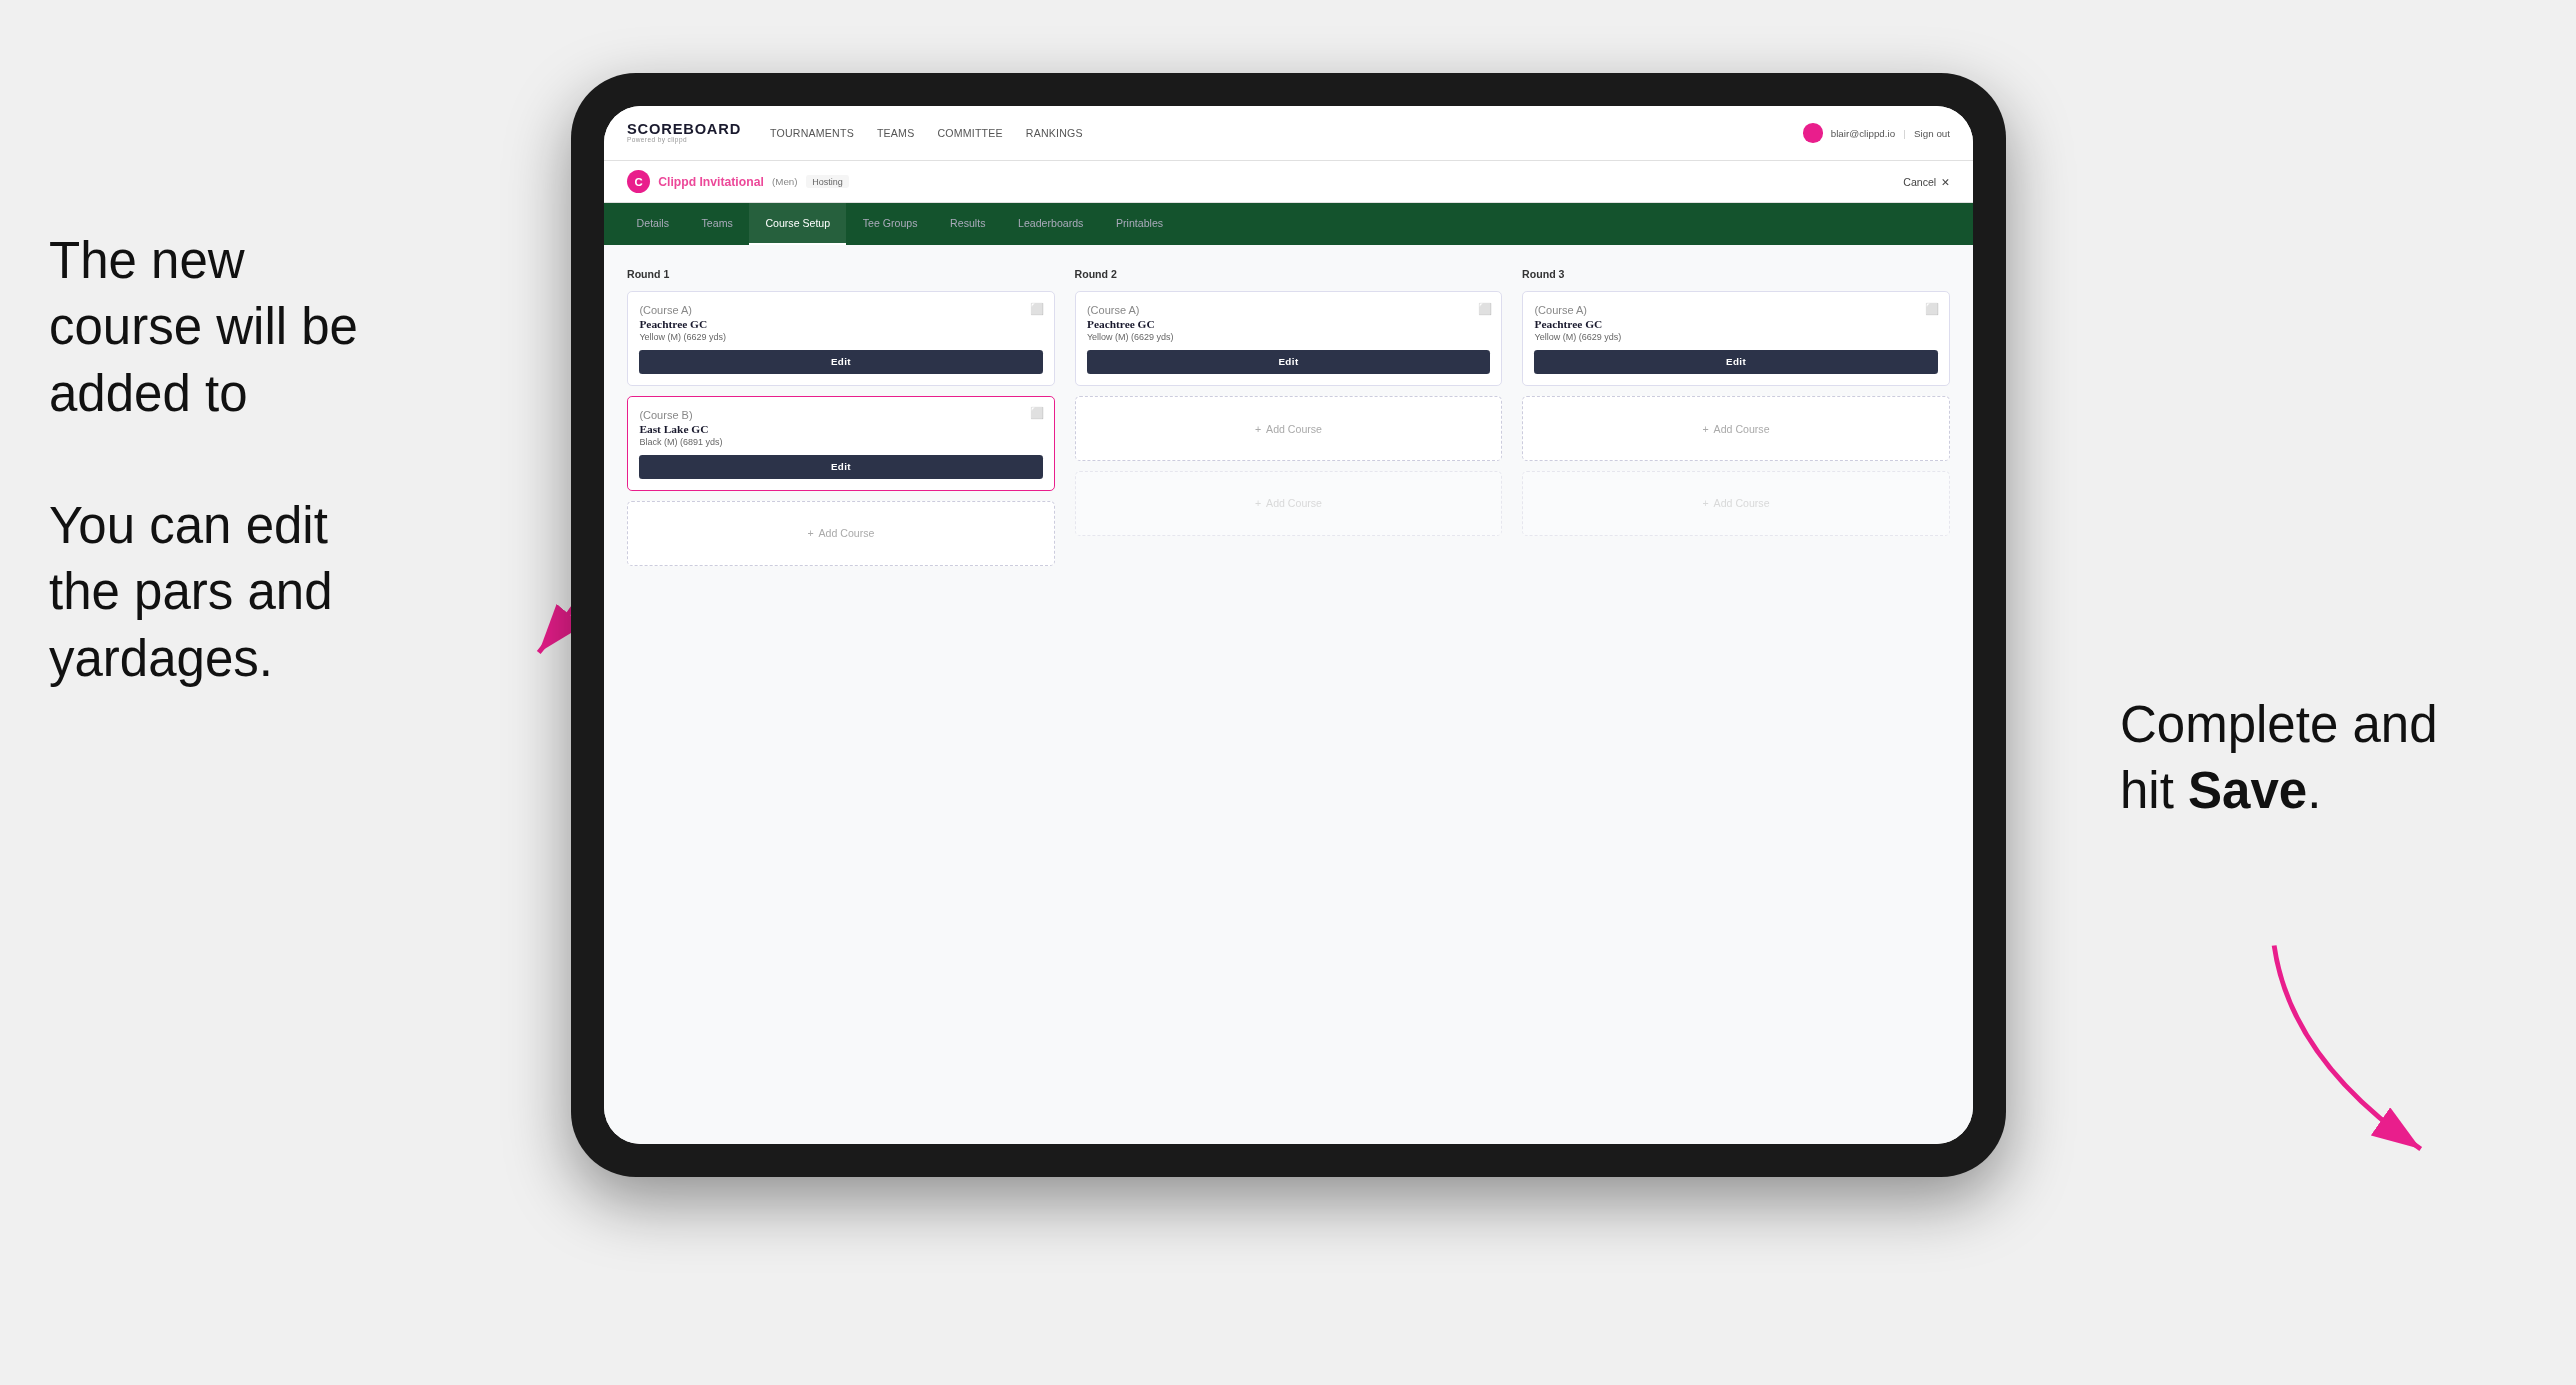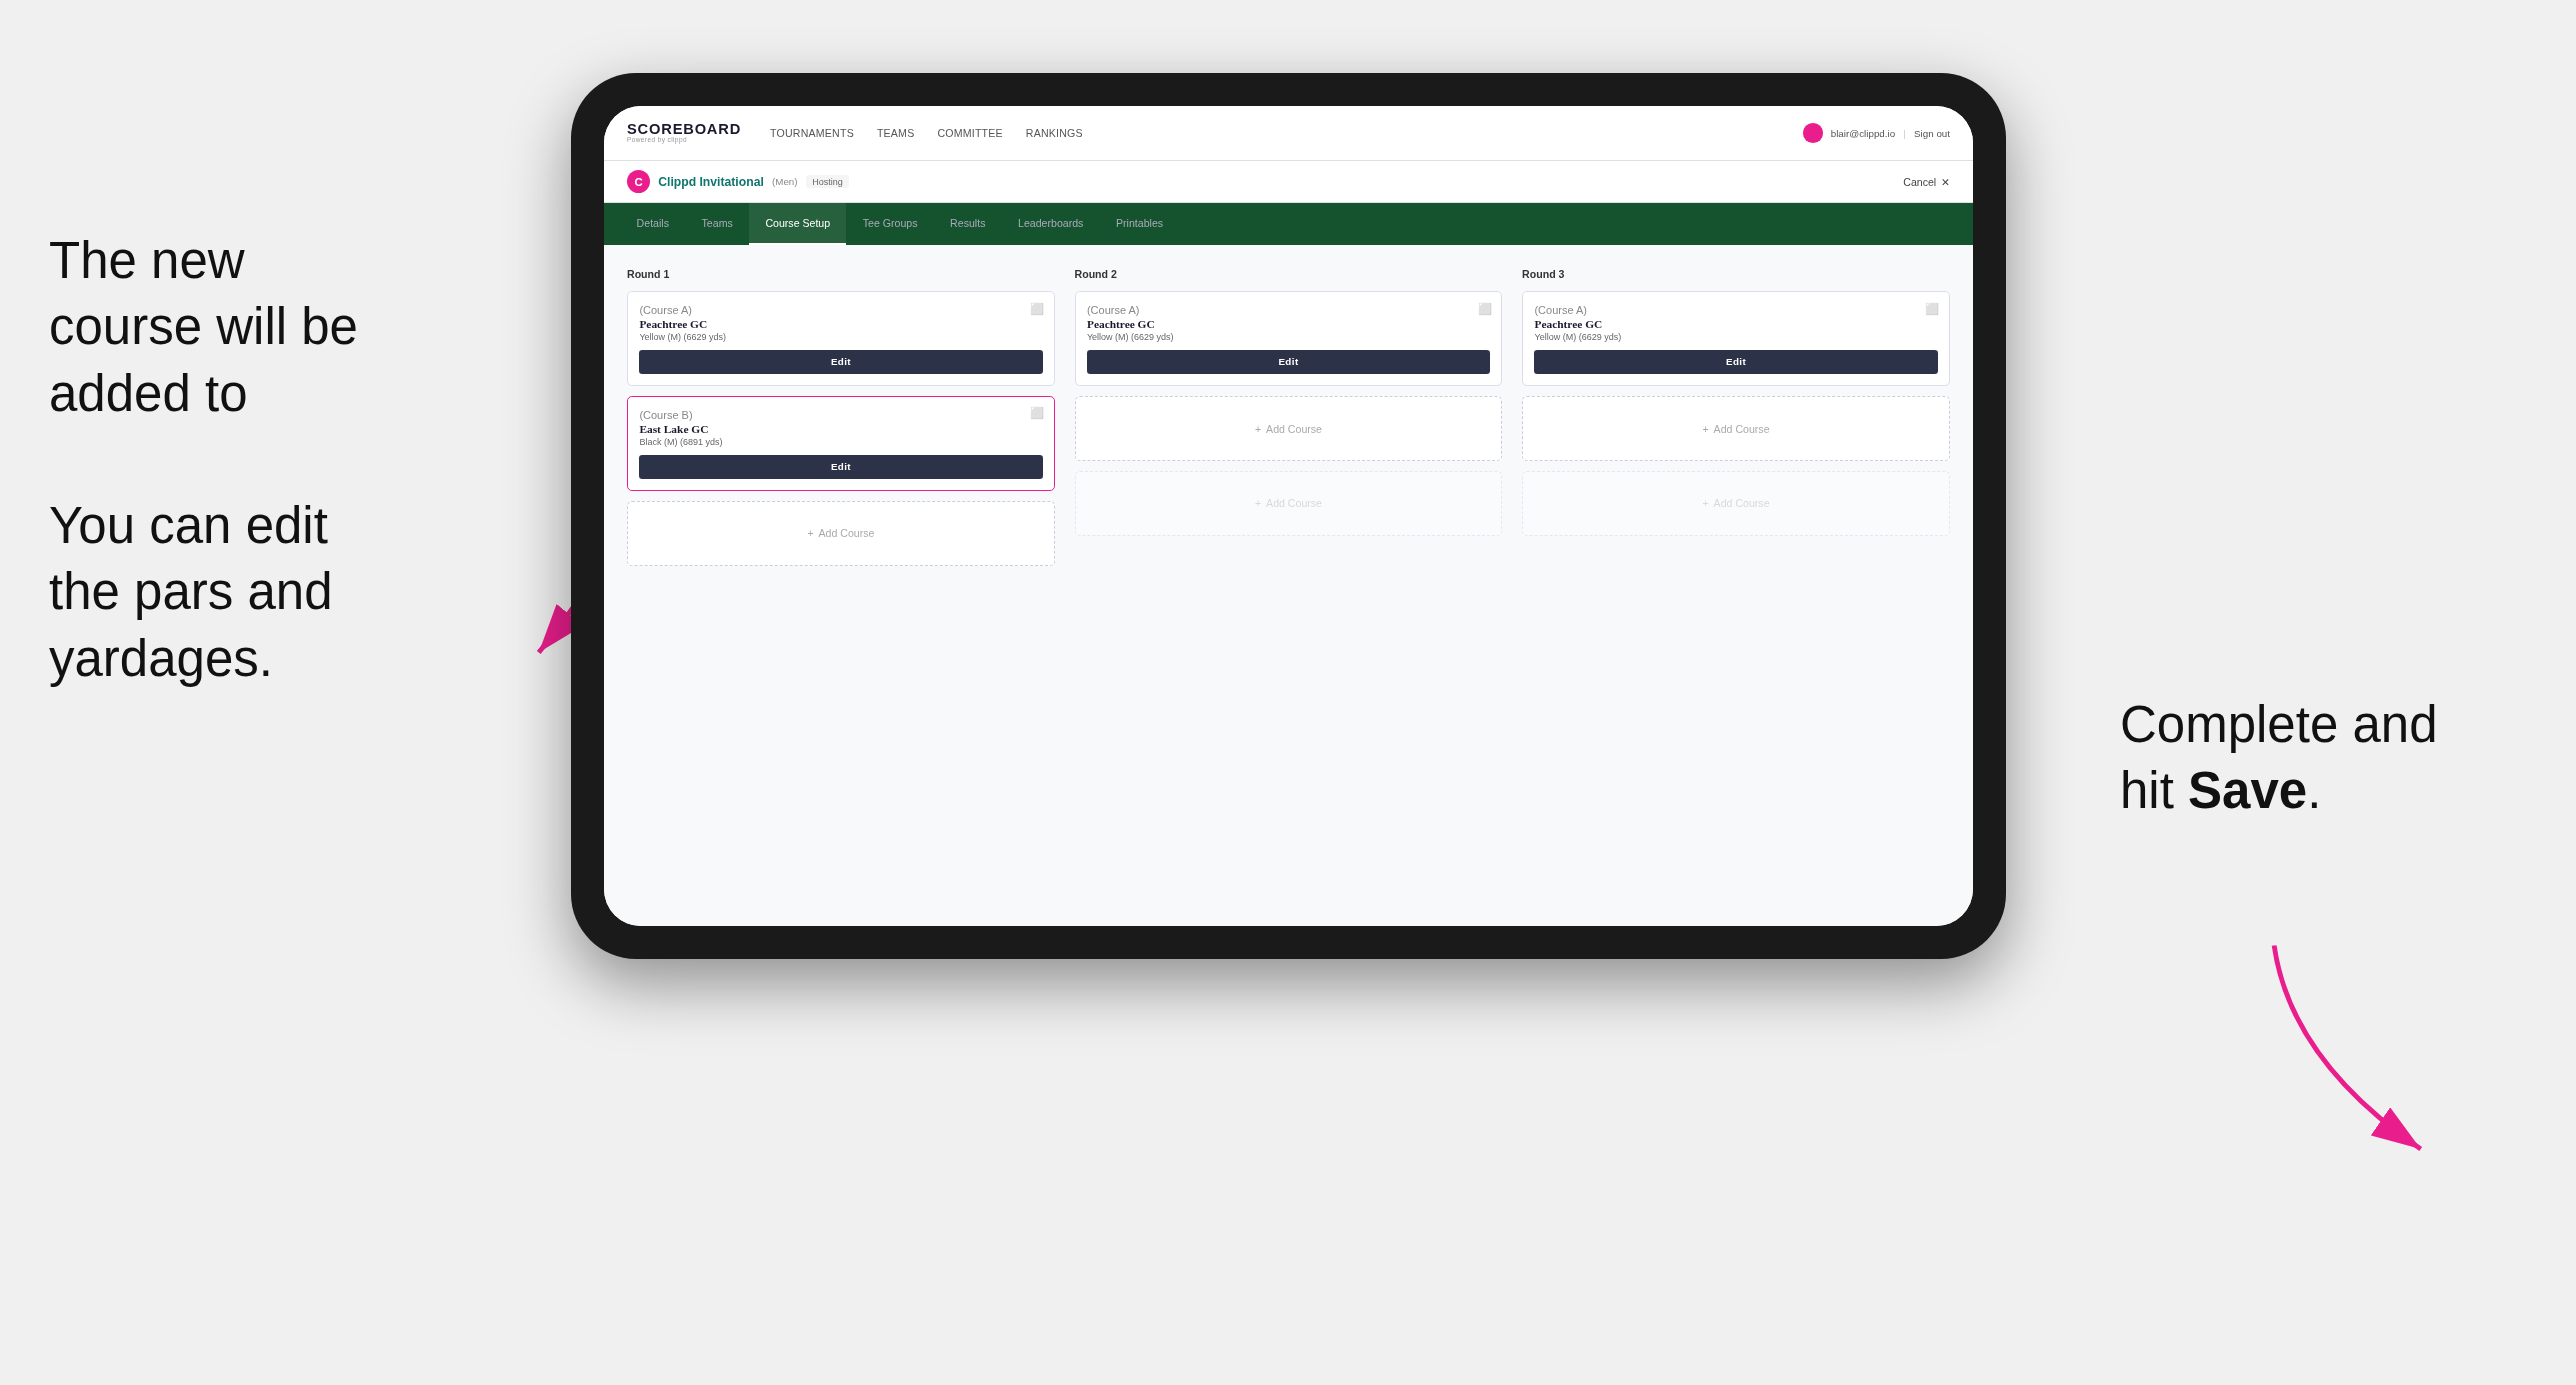--- a/index.html
+++ b/index.html
@@ -54,21 +54,21 @@
       width: 285px;
       height: 245px;
     }
 
     
     .tablet {
       position: absolute;
       left: 571px;
       top: 73px;
       width: 1435px;
-      height: 886px;
+      height: 1104px;
       background: #1a1a1a;
       border-radius: 65px;
       box-shadow: 0 24.5px 65px rgba(0,0,0,0.4);
       padding: 33px;
     }
 
     .tablet-screen {
       width: 100%;
       height: 100%;
       background: #fff;
@@ -167,21 +167,21 @@
       display: flex;
       align-items: center;
       justify-content: center;
       color: white;
       font-weight: 900;
       font-size: 11.4px;
     }
     .tournament-name {
       font-size: 12.2px;
       font-weight: 600;
-      color: #0f766e;
+      color: #ec4899;
     }
     .tournament-gender {
       font-size: 9.8px;
       color: #888;
     }
     .tournament-status {
       font-size: 9px;
       color: #666;
       background: #f5f5f5;
       padding: 1.6px 6.5px;

